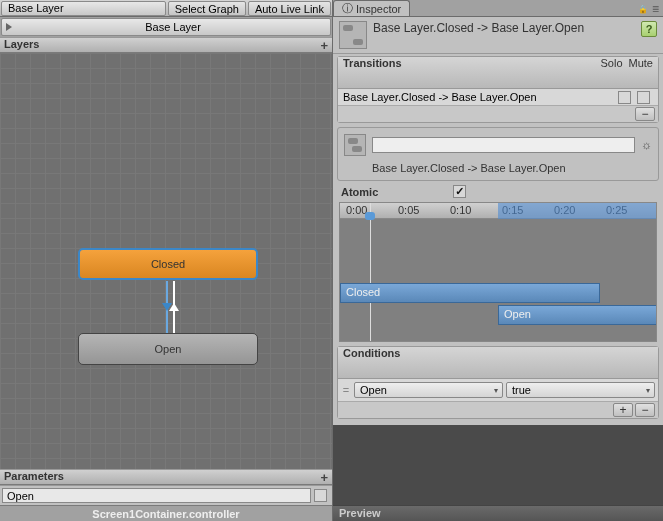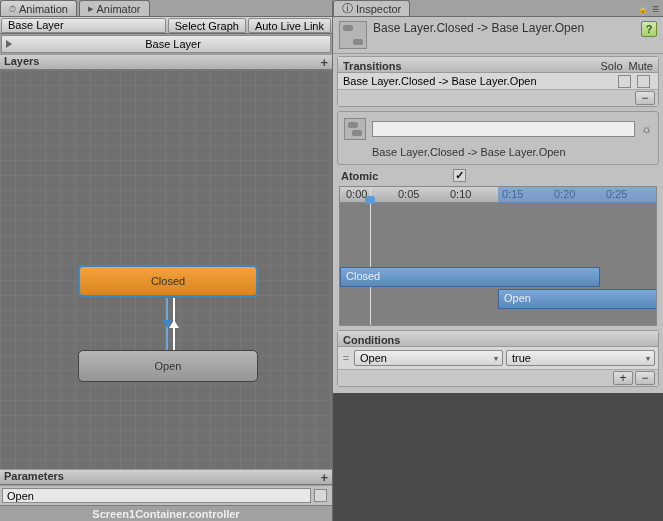--- a/index.html
+++ b/index.html
@@ -51,21 +51,21 @@
 
 .insp-header { padding: 4px 6px; background: #c1c1c1; display: flex; align-items: flex-start; gap: 6px; border-bottom: 1px solid #999; }
 .trans-icon { width: 28px; height: 28px; background: #b5b5b5; border: 1px solid #888; position: relative; flex-shrink: 0; }
 .trans-icon::before { content:""; position:absolute; width:10px; height:6px; background:#888; top:3px; left:3px; border-radius:2px;}
 .trans-icon::after { content:""; position:absolute; width:10px; height:6px; background:#888; bottom:3px; right:3px; border-radius:2px;}
 .insp-header .titles { flex: 1; }
 .insp-header .titles div { color: #333; line-height: 14px; font-size: 12px;}
 .help-icon { width: 16px; height: 16px; background: linear-gradient(#d0e8b0,#a8d070); border: 1px solid #6a8a3a; border-radius: 2px; display:flex; align-items:center; justify-content:center; color:#3a5a1a; font-weight:bold;}
 
 .panel-section { background: #c1c1c1; border: 1px solid #999; margin: 2px 4px; border-radius: 3px; }
-.panel-section .hdr { background: linear-gradient(#d5d5d5,#b8b8b8); height: 16px; display:flex; align-items:flex-end; padding:0 5px; font-weight:bold; color:#333; border-bottom:1px solid #999;}
+.panel-section .hdr { background: linear-gradient(#d5d5d5,#b8b8b8); height: 32px; display:flex; align-items:flex-start; padding:0 5px; font-weight:bold; color:#333; border-bottom:1px solid #999;}
 .trans-list-row { height: 17px; display:flex; align-items:center; padding:0 5px; background:#d8d8d8; border-bottom:1px solid #aaa;}
 .minus-btn-row { display:flex; justify-content:flex-end; padding:1px 3px; background:#c8c8c8;}
 .small-btn { width: 20px; height: 14px; background: linear-gradient(#e0e0e0,#c0c0c0); border:1px solid #888; border-radius:2px; display:flex; align-items:center; justify-content:center; margin-left:2px; font-size:12px; color:#333;}
 
 .namebox { margin: 6px 6px; display: flex; align-items: center; gap: 6px;}
 .namebox input { flex:1; height:16px; border:1px solid #888; background:#eee; padding:0 4px;}
 .gear-icon::before { content:"☼"; font-size:12px; color:#555;}
 
 .atomic-row { display:flex; align-items:center; gap:6px; padding:2px 8px; color:#333; font-weight: bold;}
 
@@ -83,30 +83,20 @@
 .dropdown::after { content:"▾"; position:absolute; right:4px; font-size:8px; color:#555;}
 
 .preview-bar { height:16px; background:linear-gradient(#6a6a6a,#555); color:#ccc; font-weight:bold; padding:1px 6px; border-top:1px solid #444; margin-top:auto;}
 .spacer-dark { flex:1; background:#4a4a4a; margin:4px 0 0 0;}
 .right-tab-extras { margin-left:auto; display:flex; gap:4px; padding-right:4px;}
 </style>
 </head>
 <body>
 
 <div class="left-panel">
-  <div class="tab-bar">
-    <div class="tab">
-        <span class="clock-icon"></span>
-        <span>Animation</span>
-      </div>
-    <div class="tab active">
-        <span class="play-icon"></span>
-        <span>Animator</span>
-      </div>
-  </div>
   <div class="toolbar">
     <div class="breadcrumb-btn">
         <span>Base Layer</span>
       </div>
     <div class="toolbar-btn">
         <span>Select Graph</span>
       </div>
     <div class="toolbar-btn">
         <span>Auto Live Link</span>
       </div>
@@ -227,13 +217,14 @@
           <span>true</span>
         </div>
     </div>
     <div class="minus-btn-row">
       <div class="small-btn">+</div>
       <div class="small-btn">−</div>
     </div>
   </div>
 
   <div class="spacer-dark"></div>
+  <div class="preview-bar"><span>Preview</span></div>
 </div>
 
 </body></html>

